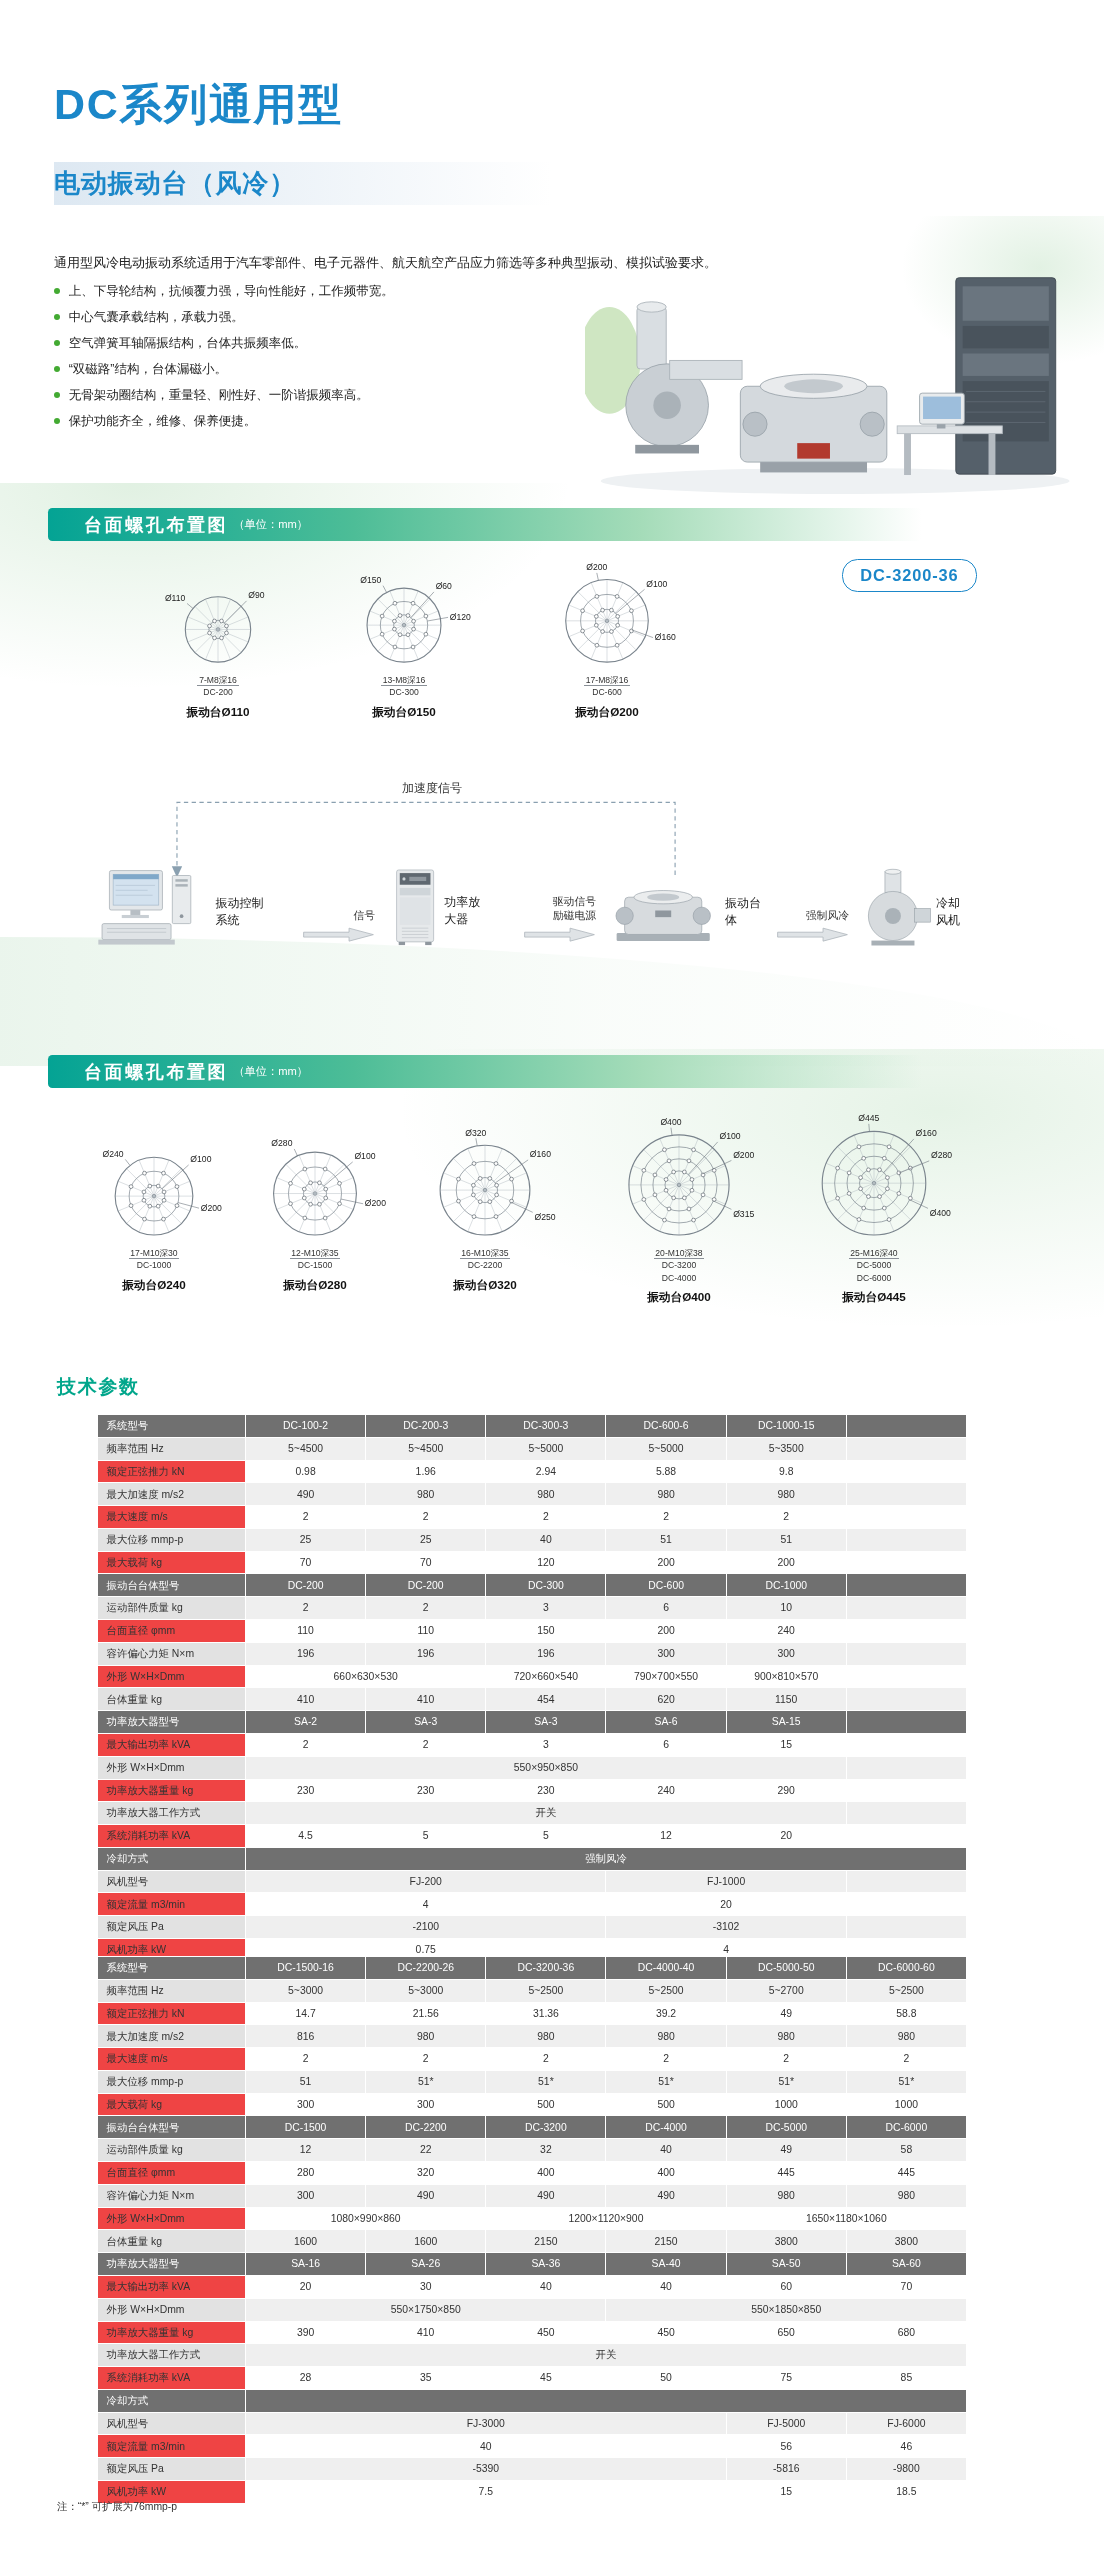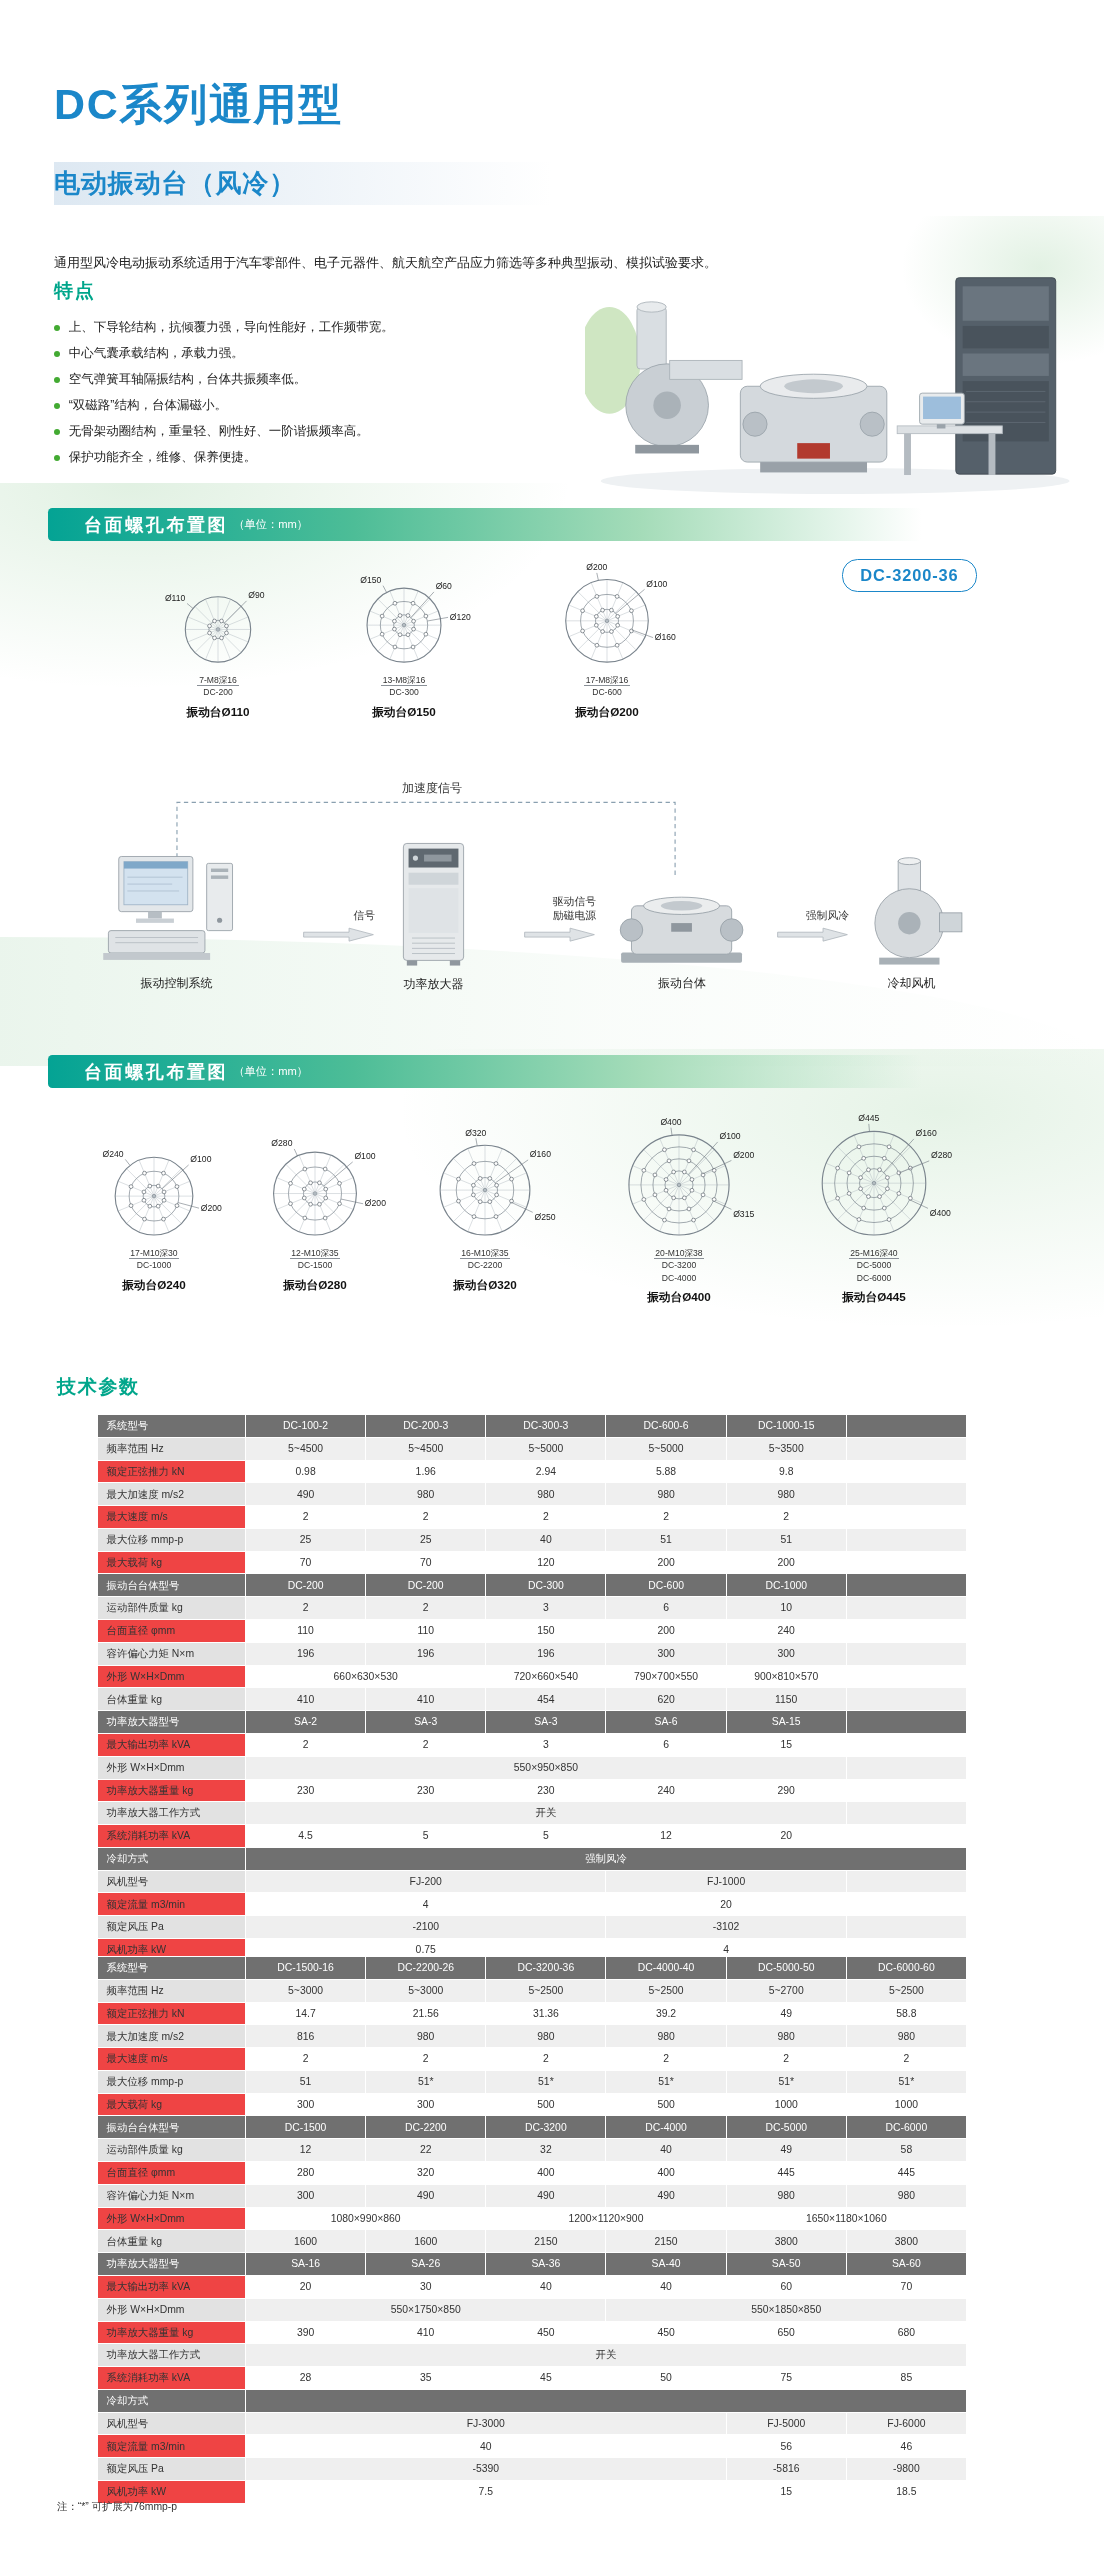--- a/index.html
+++ b/index.html
@@ -28,21 +28,21 @@
   .band-title{font-size:18px;font-weight:bold;color:#fff;letter-spacing:2.6px;}
   .band-unit{font-size:11.2px;color:#fff;margin-left:5.2px;}
   .dial{position:absolute;width:164px;text-align:center;}
   .dial-spec{font-size:8.6px;color:#333;line-height:1.45;margin-top:1.7px;}
   .dial-spec div:first-child span{border-bottom:0.9px solid #8a9097;padding:0 1.7px;}
   .dial-title{font-size:11.7px;font-weight:bold;color:#111;margin-top:6px;}
   .badge{position:absolute;left:842px;top:559px;padding:6px 17.3px;border:1.7px solid #1b87c9;border-radius:15.5px;background:#fff;
     color:#1b87c9;font-size:16.4px;font-weight:bold;letter-spacing:0.9px;}
   .feedback{position:absolute;left:0;top:773px;}
   .accel-label{position:absolute;left:363px;top:780px;width:138px;text-align:center;font-size:12px;color:#333;}
-  .node{position:absolute;display:flex;flex-direction:column;justify-content:flex-end;align-items:center;height:168px;}
+  .node{position:absolute;display:flex;align-items:center;height:168px;}
   .node .nlabel{font-size:12px;color:#222;margin-top:7px;}
   .arrowblk{position:absolute;display:flex;flex-direction:column;justify-content:flex-end;align-items:flex-end;height:62px;top:881px;}
   .arrowblk .albl{font-size:10.8px;color:#333;line-height:1.25;}
   .arrowblk svg{margin-top:3.5px;}
   .tech-heading{position:absolute;left:57px;top:1374px;font-size:19px;font-weight:bold;color:#00a68b;letter-spacing:1.7px;}
   table.spec{position:absolute;left:97px;width:870px;border-collapse:collapse;table-layout:fixed;}
   #table1{top:1414px;} #table2{top:1956px;}
   table.spec col.c-label{width:148px;}
   table.spec td{border:0.9px solid #fff;font-size:10.4px;height:20px;line-height:1.1;text-align:center;overflow:hidden;white-space:nowrap;padding:0.9px 2.6px;}
   table.spec td.lbl{text-align:left;padding-left:8.6px;}
@@ -64,21 +64,20 @@
   <div class="title">
     <h1>DC系列通用型</h1>
   </div>
   <div class="subtitle-band">
     <h2>电动振动台（风冷）</h2>
   </div>
 
   <p class="intro">通用型风冷电动振动系统适用于汽车零部件、电子元器件、航天航空产品应力筛选等多种典型振动、模拟试验要求。</p>
 
   <div class="features">
-    <h3>特点</h3>
     <ul>
         <li>上、下导轮结构，抗倾覆力强，导向性能好，工作频带宽。</li>
         <li>中心气囊承载结构，承载力强。</li>
         <li>空气弹簧耳轴隔振结构，台体共振频率低。</li>
         <li>“双磁路”结构，台体漏磁小。</li>
         <li>无骨架动圈结构，重量轻、刚性好、一阶谐振频率高。</li>
         <li>保护功能齐全，维修、保养便捷。</li>
       </ul>
   </div>
 

